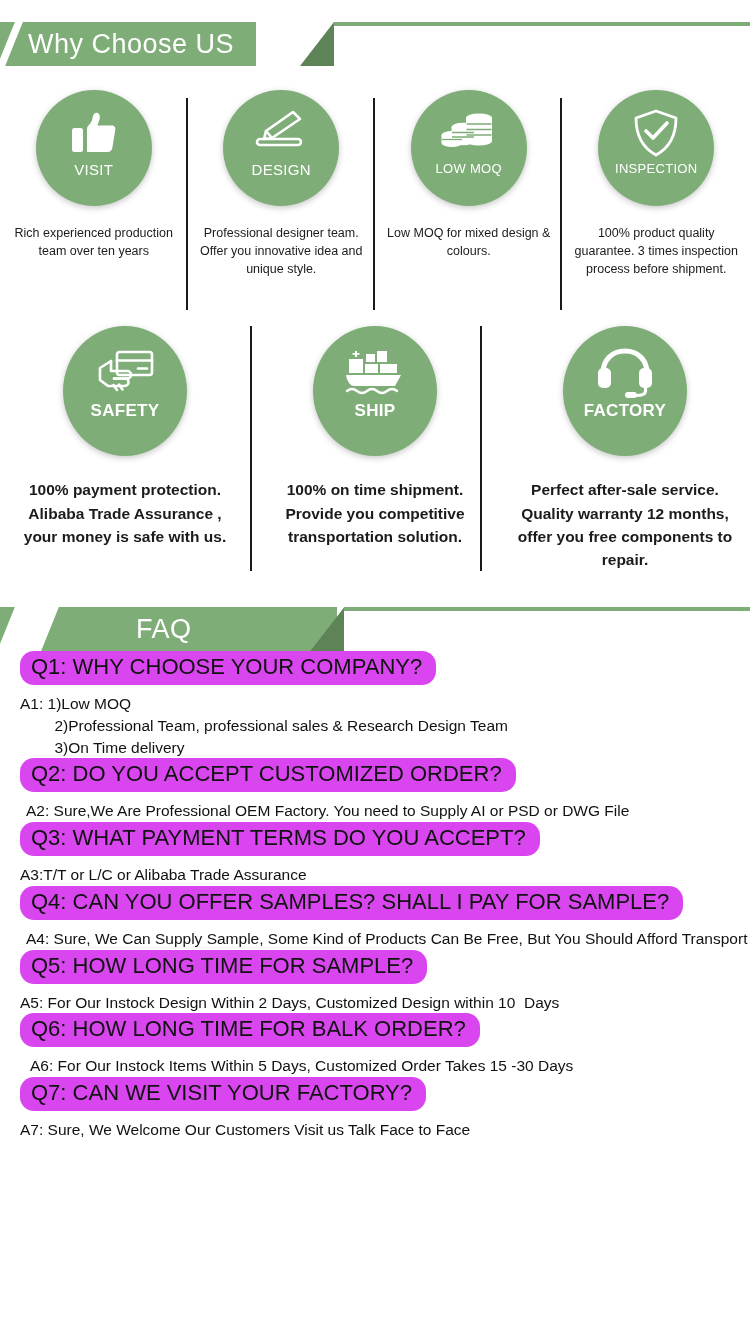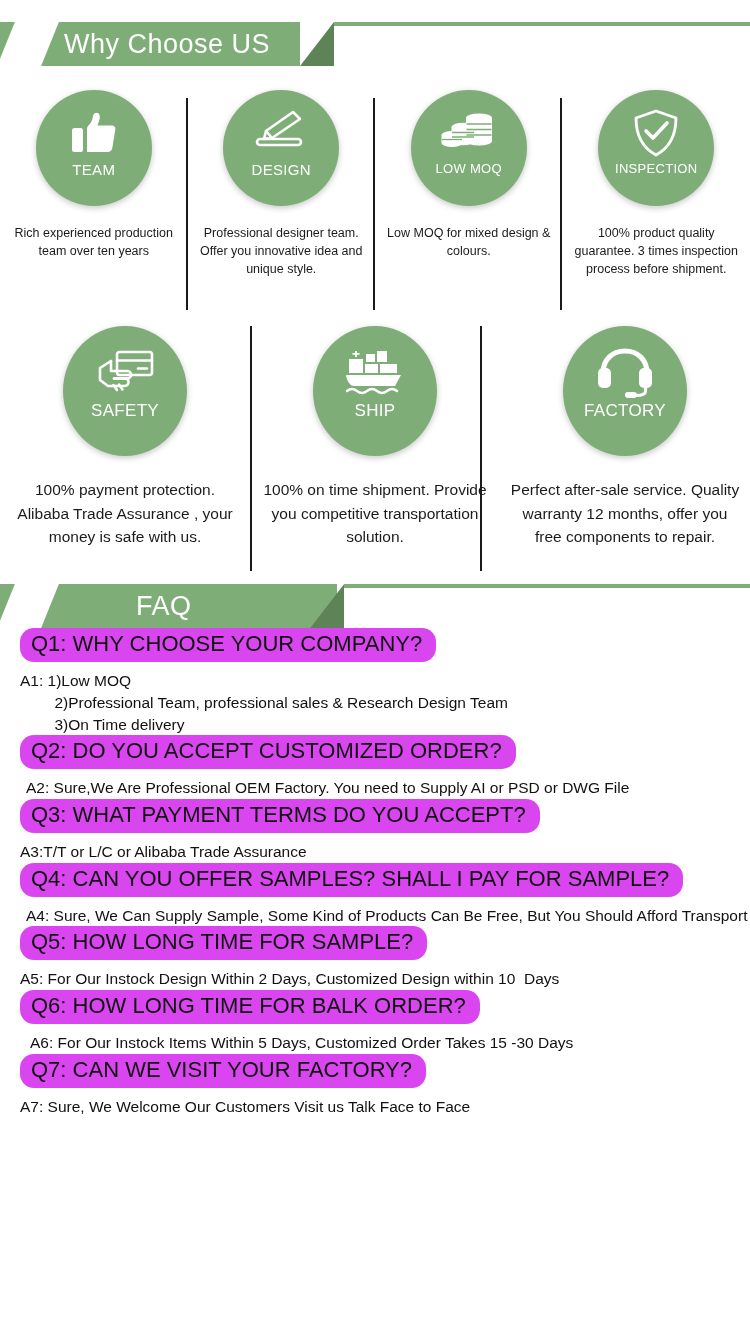--- a/index.html
+++ b/index.html
@@ -146,21 +146,21 @@
   }
   .faq-a.indent { padding-left: 6px; }
   .faq-a.indent2 { padding-left: 10px; }
 </style>
 </head>
 <body>
 
 <div class="page">
 
   <div class="banner-wrap" style="margin-top:22px;">
-    <div class="banner" style="width:300px;">
+    <div class="banner" style="width:256px;">
       <div class="banner-slash"></div>
       <div class="banner-title">Why Choose US</div>
     </div>
     <div class="banner-fold" style="left:300px;"></div>
     <div class="banner-tail" style="left:334px; right:0;"></div>
   </div>
 
   <div class="features-row" style="margin-top:24px;">
 
     <div class="divider" style="left:186px; top:8px; height:212px;"></div>
@@ -168,21 +168,21 @@
     <div class="divider" style="left:560px; top:8px; height:212px;"></div>
 
     <div class="feature-cell">
       <div class="circle">
         <div class="glyph">
           <svg width="48" height="44" viewBox="0 0 48 44" aria-hidden="true">
             <rect x="2" y="17" width="11" height="24" rx="2.5" fill="#ffffff"></rect>
             <path d="M17 41 L17 18 C17 15 20 13.5 21.5 10.5 C23 7.5 22.5 4 24.5 2.5 C27 0.8 29.5 2.4 29.8 5.2 C30.1 8.4 28.2 12 27.4 14.4 L41.5 14.4 C44.2 14.4 45.8 16.3 45.3 18.6 L42.4 36.6 C42 39.6 40.2 41 37.6 41 Z" fill="#ffffff"></path>
           </svg>
         </div>
-        <div class="cap">TEAM</div>
+        <div class="cap">VISIT</div>
       </div>
       <div class="feature-desc">Rich experienced production
 team over ten years</div>
     </div>
 
     <div class="feature-cell">
       <div class="circle">
         <div class="glyph">
           <svg width="56" height="46" viewBox="0 0 56 46" aria-hidden="true">
             <g fill="none" stroke="#ffffff" stroke-width="2.6" stroke-linejoin="round" stroke-linecap="round">
@@ -236,21 +236,21 @@
           </svg>
         </div>
         <div class="cap small">INSPECTION</div>
       </div>
       <div class="feature-desc">100% product quality
 guarantee. 3 times inspection
 process before shipment.</div>
     </div>
   </div>
 
-  <div class="features-row row2" style="margin-top:48px;">
+  <div class="features-row row2" style="margin-top:48px;font-weight:bold;">
 
     <div class="divider" style="left:250px; top:0px; height:245px;"></div>
     <div class="divider" style="left:480px; top:0px; height:245px;"></div>
 
     <div class="feature-cell">
       <div class="circle">
         <div class="glyph">
           <svg width="62" height="48" viewBox="0 0 62 48" aria-hidden="true">
             <g fill="none" stroke="#ffffff" stroke-width="2.6" stroke-linejoin="round" stroke-linecap="round">
               <rect x="23" y="3" width="35" height="23" rx="2.5"></rect>

